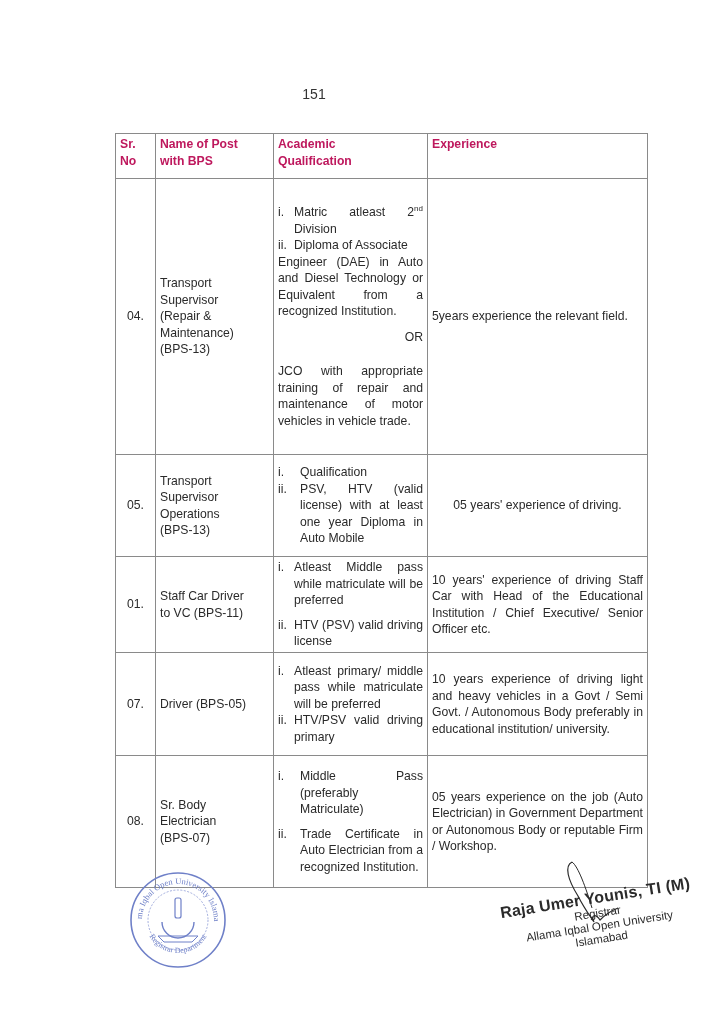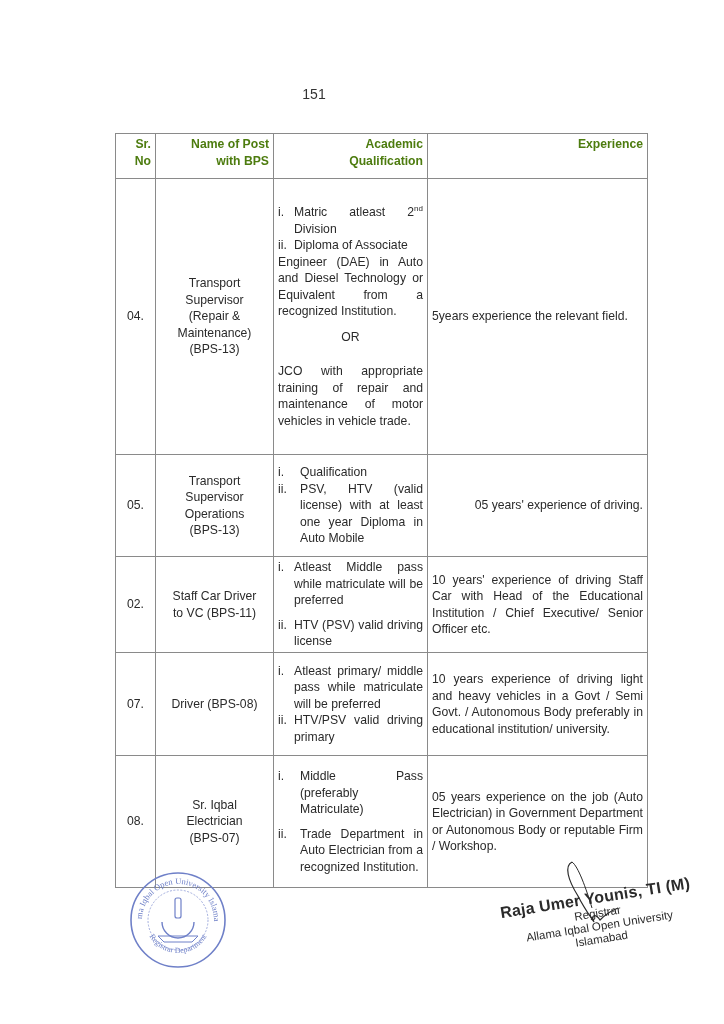--- a/index.html
+++ b/index.html
@@ -1,32 +1,32 @@
 <!DOCTYPE html>
 <html><head>
 <meta charset="utf-8">
 <style>
   html, body { margin:0; padding:0; background:#ffffff; }
   body { width:724px; height:1024px; position:relative; overflow:hidden;
          font-family:"Liberation Sans", sans-serif; color:#2a2a2a; }
   .page-num { position:absolute; top:86px; left:0; width:628px; text-align:center; font-size:14px; color:#333; }
   table.main { position:absolute; left:115px; top:133px; width:532px; border-collapse:collapse; table-layout:fixed; font-size:12.2px; line-height:16.5px; }
   table.main td, table.main th { border:1px solid #8a8a8a; vertical-align:middle; padding:0 4px; }
-  table.main th { font-weight:bold; text-align:right; vertical-align:top; padding-top:2px; height:42px; color:#4d7c0f; }
+  table.main th { font-weight:bold; text-align:left; vertical-align:top; padding-top:2px; height:42px; color:#be185d; }
   col.c1 { width:40px; } col.c2 { width:118px; } col.c3 { width:154px; } col.c4 { width:220px; }
   td.sr { text-align:center;margin-top:20px; }
-  td.post { text-align:center; }
+  td.post { }
   td.qual { vertical-align:top; padding:2px 6px 1px 6px; text-align:justify; }
   td.exp { vertical-align:top; padding:2px 6px; text-align:justify; }
-  td.exp.center { vertical-align:middle; text-align:right; }
+  td.exp.center { vertical-align:middle; text-align:center; }
   .qi { display:flex; }
   .qi .num { width:16px; flex:none; }
   .qi .txt { flex:1; text-align:justify; }
   .qi.wide .num { width:22px; }
-  .or { text-align:center; margin:9px 0 18px 0; }
+  .or { text-align:right; margin:9px 0 18px 0; }
   .gap { height:8px; }
   sup { font-size:8px; line-height:0; }
   .stamp { position:absolute; left:128px; top:870px; width:100px; height:100px; }
   .sig { position:absolute; left:560px; top:858px; width:70px; height:80px; }
   .signblock { position:absolute; left:495px; top:905px; width:200px; transform:rotate(-9deg); transform-origin:left top; text-align:center; color:#2b2b2b; }
   .signblock .name { font-weight:bold; font-size:16px; letter-spacing:0.2px; }
   .signblock .line { font-size:11.5px; line-height:13px; }
 </style>
 </head>
 <body>
@@ -88,21 +88,21 @@
       </div>
       <div class="qi wide">
         <span class="num">ii.</span>
         <span class="txt">PSV, HTV (valid license) with at least one year Diploma in Auto Mobile</span>
       </div>
     </td>
     <td class="exp center">05 years' experience of driving.</td>
   </tr>
 
   <tr style="height:96px">
-    <td class="sr">02.</td>
+    <td class="sr">01.</td>
     <td class="post">
       <span>Staff Car Driver</span><br>
       <span>to VC (BPS-11)</span>
     </td>
     <td class="qual">
       <div class="qi">
         <span class="num">i.</span>
         <span class="txt">Atleast Middle pass while matriculate will be preferred</span>
       </div>
       <div class="gap"></div>
@@ -110,51 +110,51 @@
         <span class="num">ii.</span>
         <span class="txt">HTV (PSV) valid driving license</span>
       </div>
     </td>
     <td class="exp">10 years' experience of driving Staff Car with Head of the Educational Institution / Chief Executive/ Senior Officer etc.</td>
   </tr>
 
   <tr style="height:103px">
     <td class="sr">07.</td>
     <td class="post">
-      <span>Driver (BPS-08)</span>
+      <span>Driver (BPS-05)</span>
     </td>
     <td class="qual">
       <div class="qi">
         <span class="num">i.</span>
         <span class="txt">Atleast primary/ middle pass while matriculate will be preferred</span>
       </div>
       <div class="qi">
         <span class="num">ii.</span>
         <span class="txt">HTV/PSV valid driving primary</span>
       </div>
     </td>
     <td class="exp">10 years experience of driving light and heavy vehicles in a Govt / Semi Govt. / Autonomous Body preferably in educational institution/ university.</td>
   </tr>
 
   <tr style="height:132px">
     <td class="sr">08.</td>
     <td class="post">
-      <span>Sr. Iqbal</span><br>
+      <span>Sr. Body</span><br>
       <span>Electrician</span><br>
       <span>(BPS-07)</span>
     </td>
     <td class="qual">
       <div class="qi wide">
         <span class="num">i.</span>
         <span class="txt">Middle Pass (preferably Matriculate)</span>
       </div>
       <div class="gap"></div>
       <div class="qi wide">
         <span class="num">ii.</span>
-        <span class="txt">Trade Department in Auto Electrician from a recognized Institution.</span>
+        <span class="txt">Trade Certificate in Auto Electrician from a recognized Institution.</span>
       </div>
     </td>
     <td class="exp">05 years experience on the job (Auto Electrician) in Government Department or Autonomous Body or reputable Firm / Workshop.</td>
   </tr>
 </tbody>
   </table>
 
 <svg class="stamp" viewBox="0 0 100 100">
   <defs>
     <path id="arcTop" d="M 14 50 A 36 36 0 0 1 86 50"></path>

